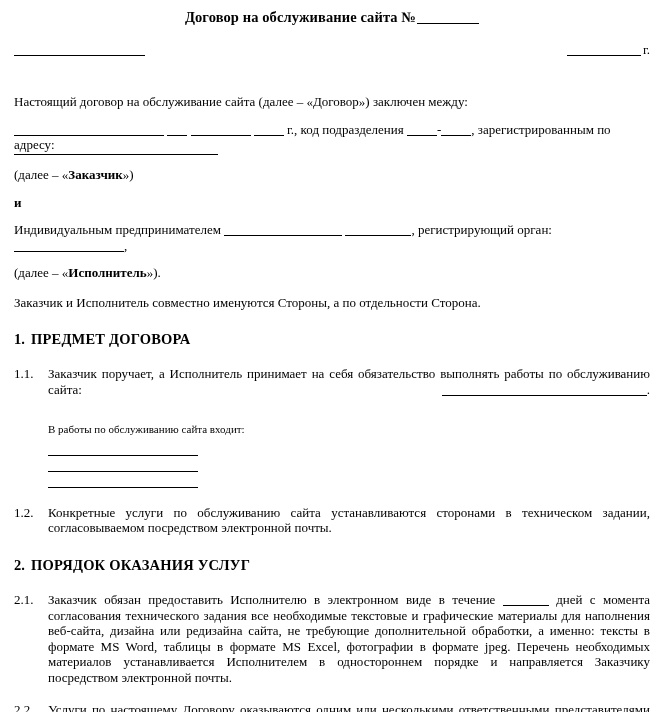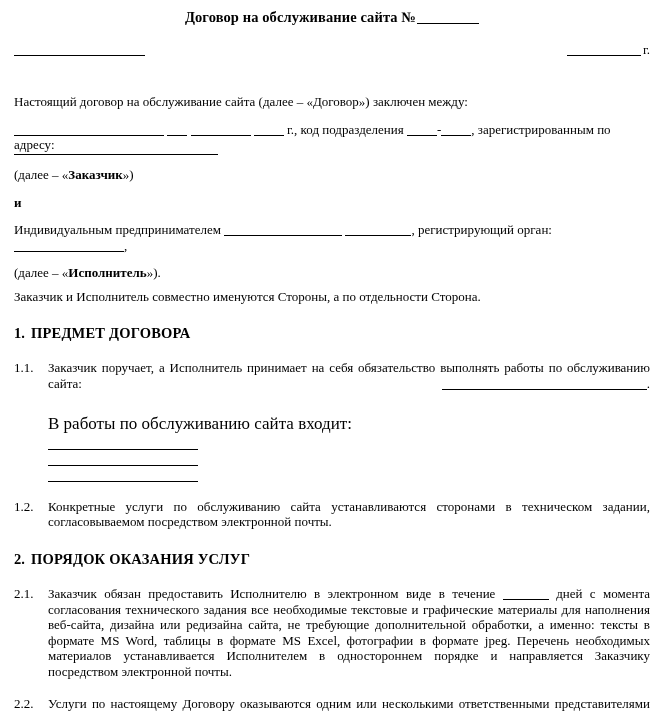--- a/index.html
+++ b/index.html
@@ -101,21 +101,21 @@
   
   .p {
     font-size: 13px;
     line-height: 15.6px;
     margin: 0;
   }
   .p-intro { margin-top: 26px; }
   .p-party { margin-top: 11px; }
   .p-tight { margin-top: 12px; }
   .p-and { margin-top: 13px; font-weight: bold; }
-  .p-joint { margin-top: 8px; }
+  .p-joint { margin-top: 14px; }
 
   .zak-underline {
     display: block;
     width: 204px;
     border-bottom: 1.1px solid #000;
     height: 0;
     margin-top: 1px;
   }
 
   b, .b { font-weight: bold; }
@@ -158,21 +158,21 @@
     text-justify: inter-word;
   }
   .clause .cl-text.last-justify::after {
     content: "";
     display: inline-block;
     width: 100%;
   }
 
   .subline {
     margin-top: 9px;
-    font-size: 17px;
+    font-size: 11px;
     line-height: 15.6px;
   }
   .site-blank {
     display: inline-block;
     width: 205px;
     border-bottom: 1.1px solid #000;
     vertical-align: -2px;
   }
   .fill-line {
     width: 150px;

